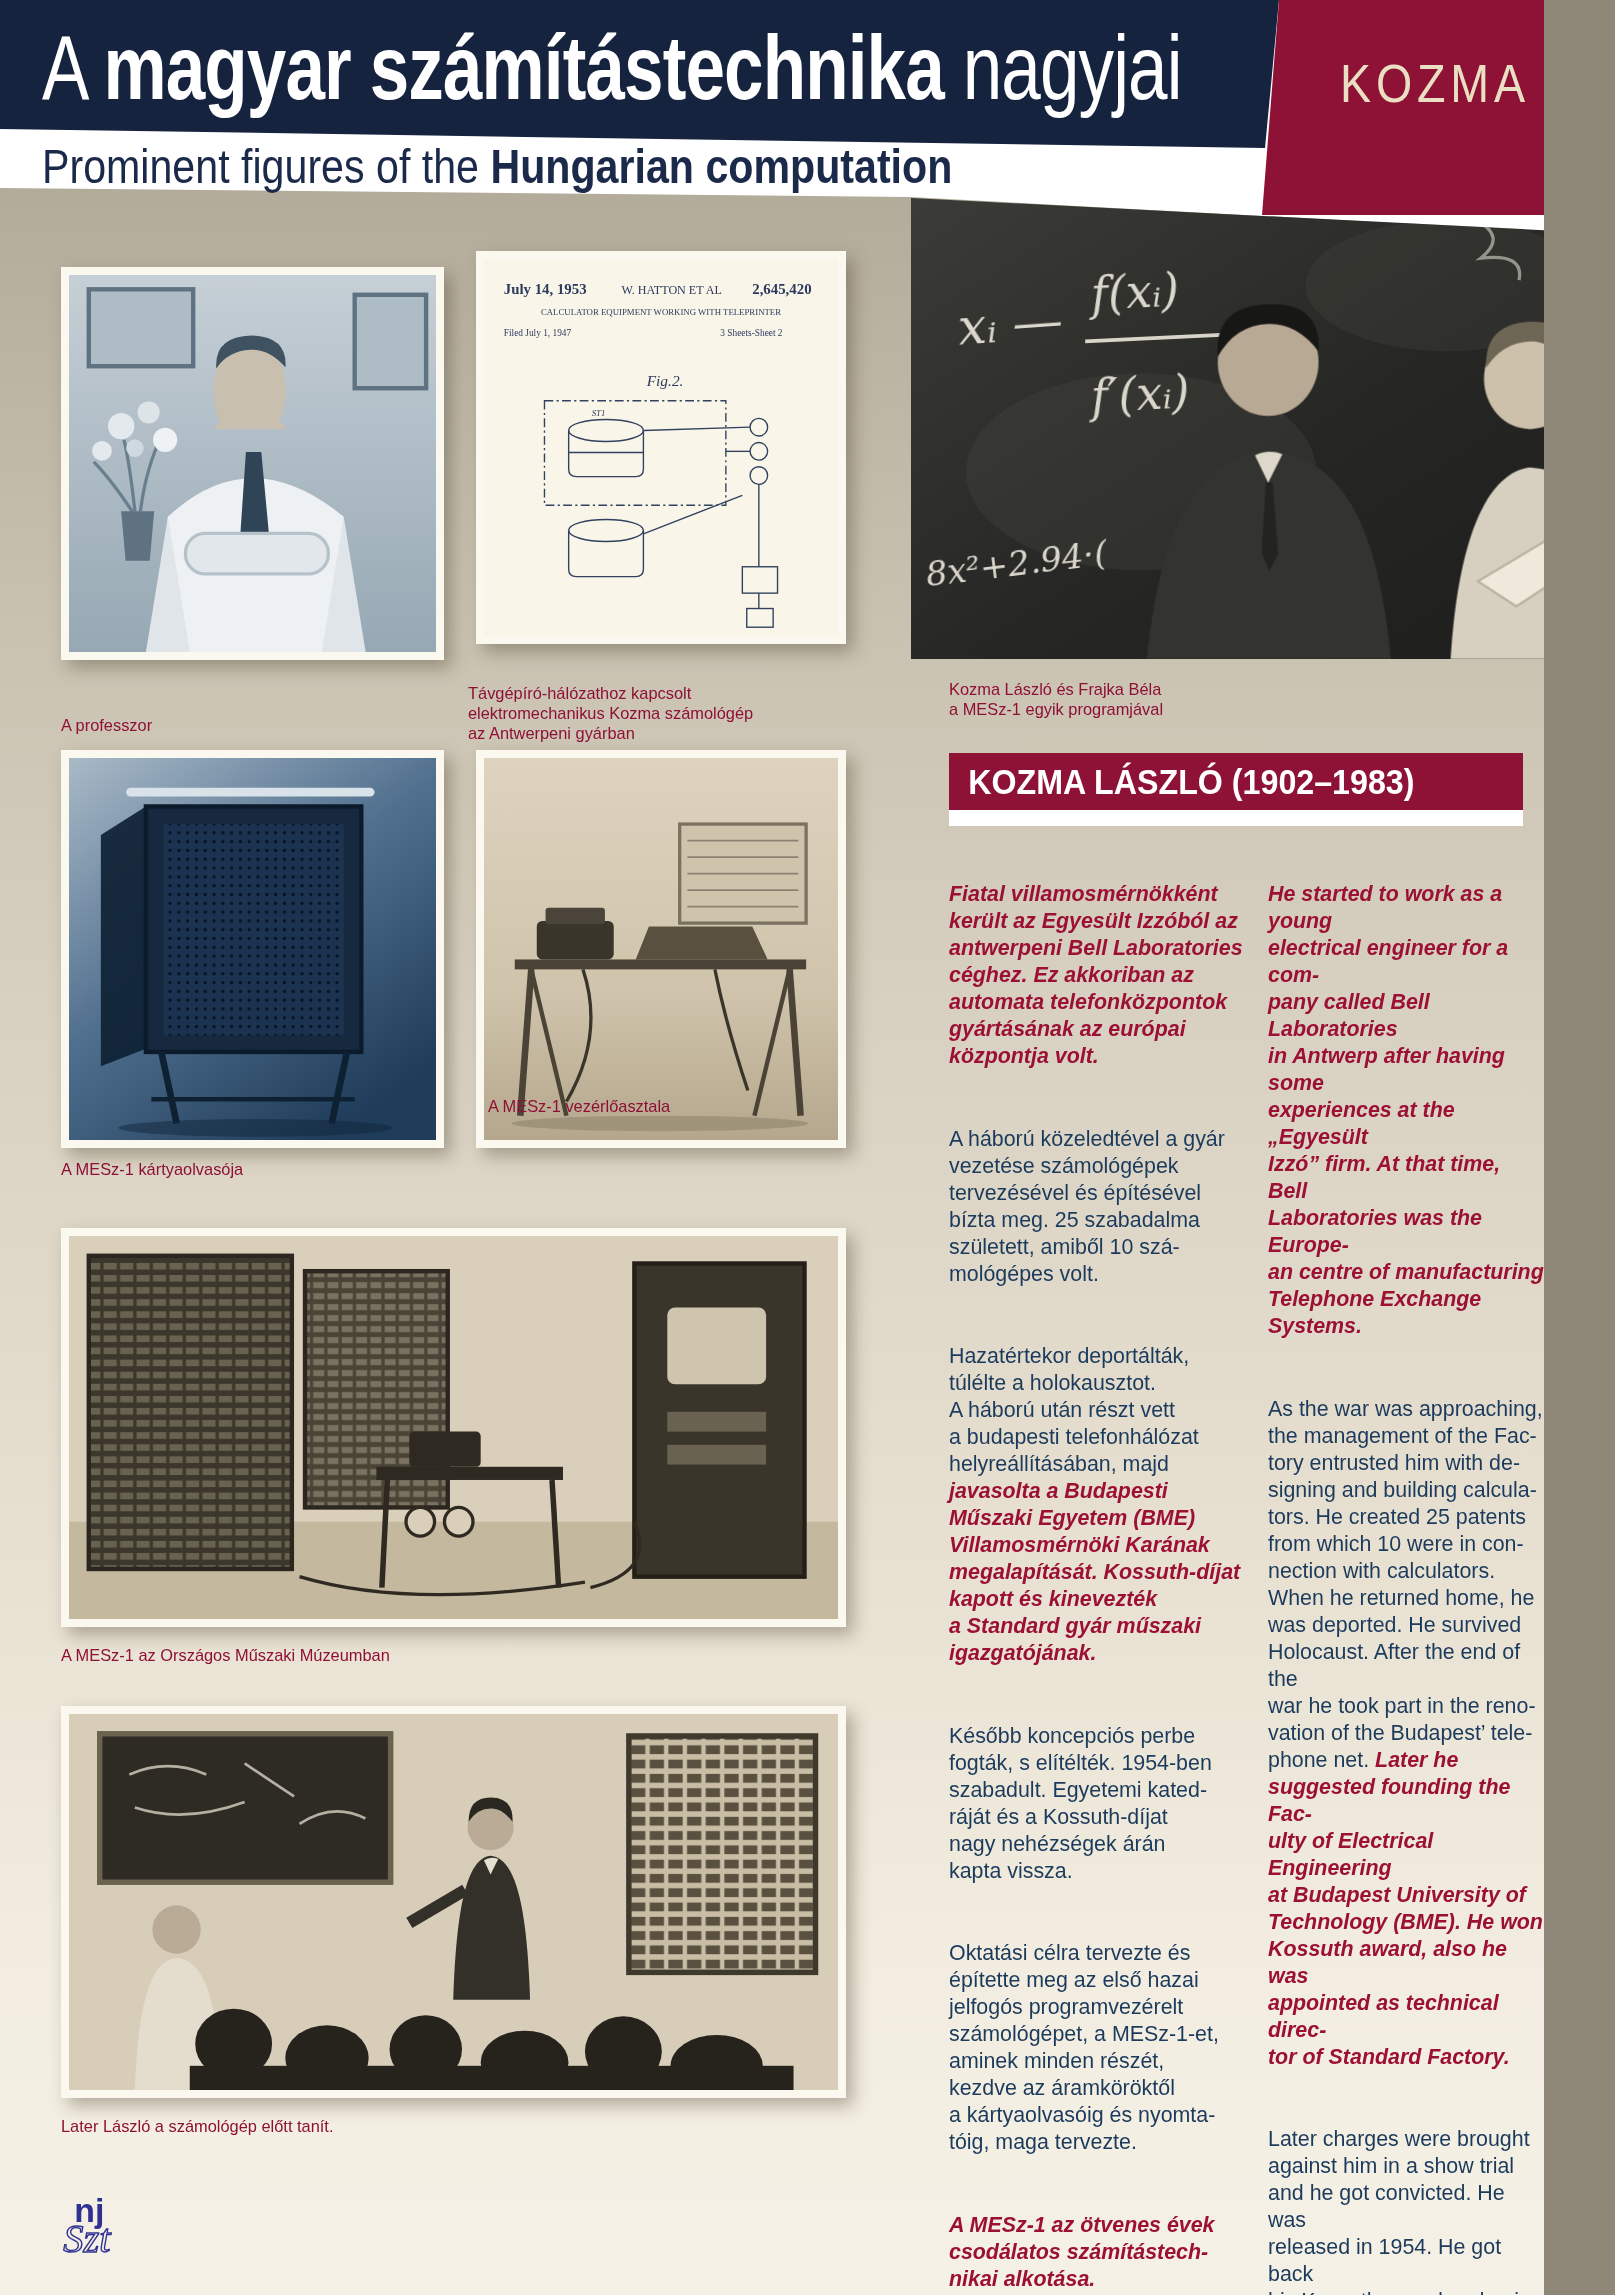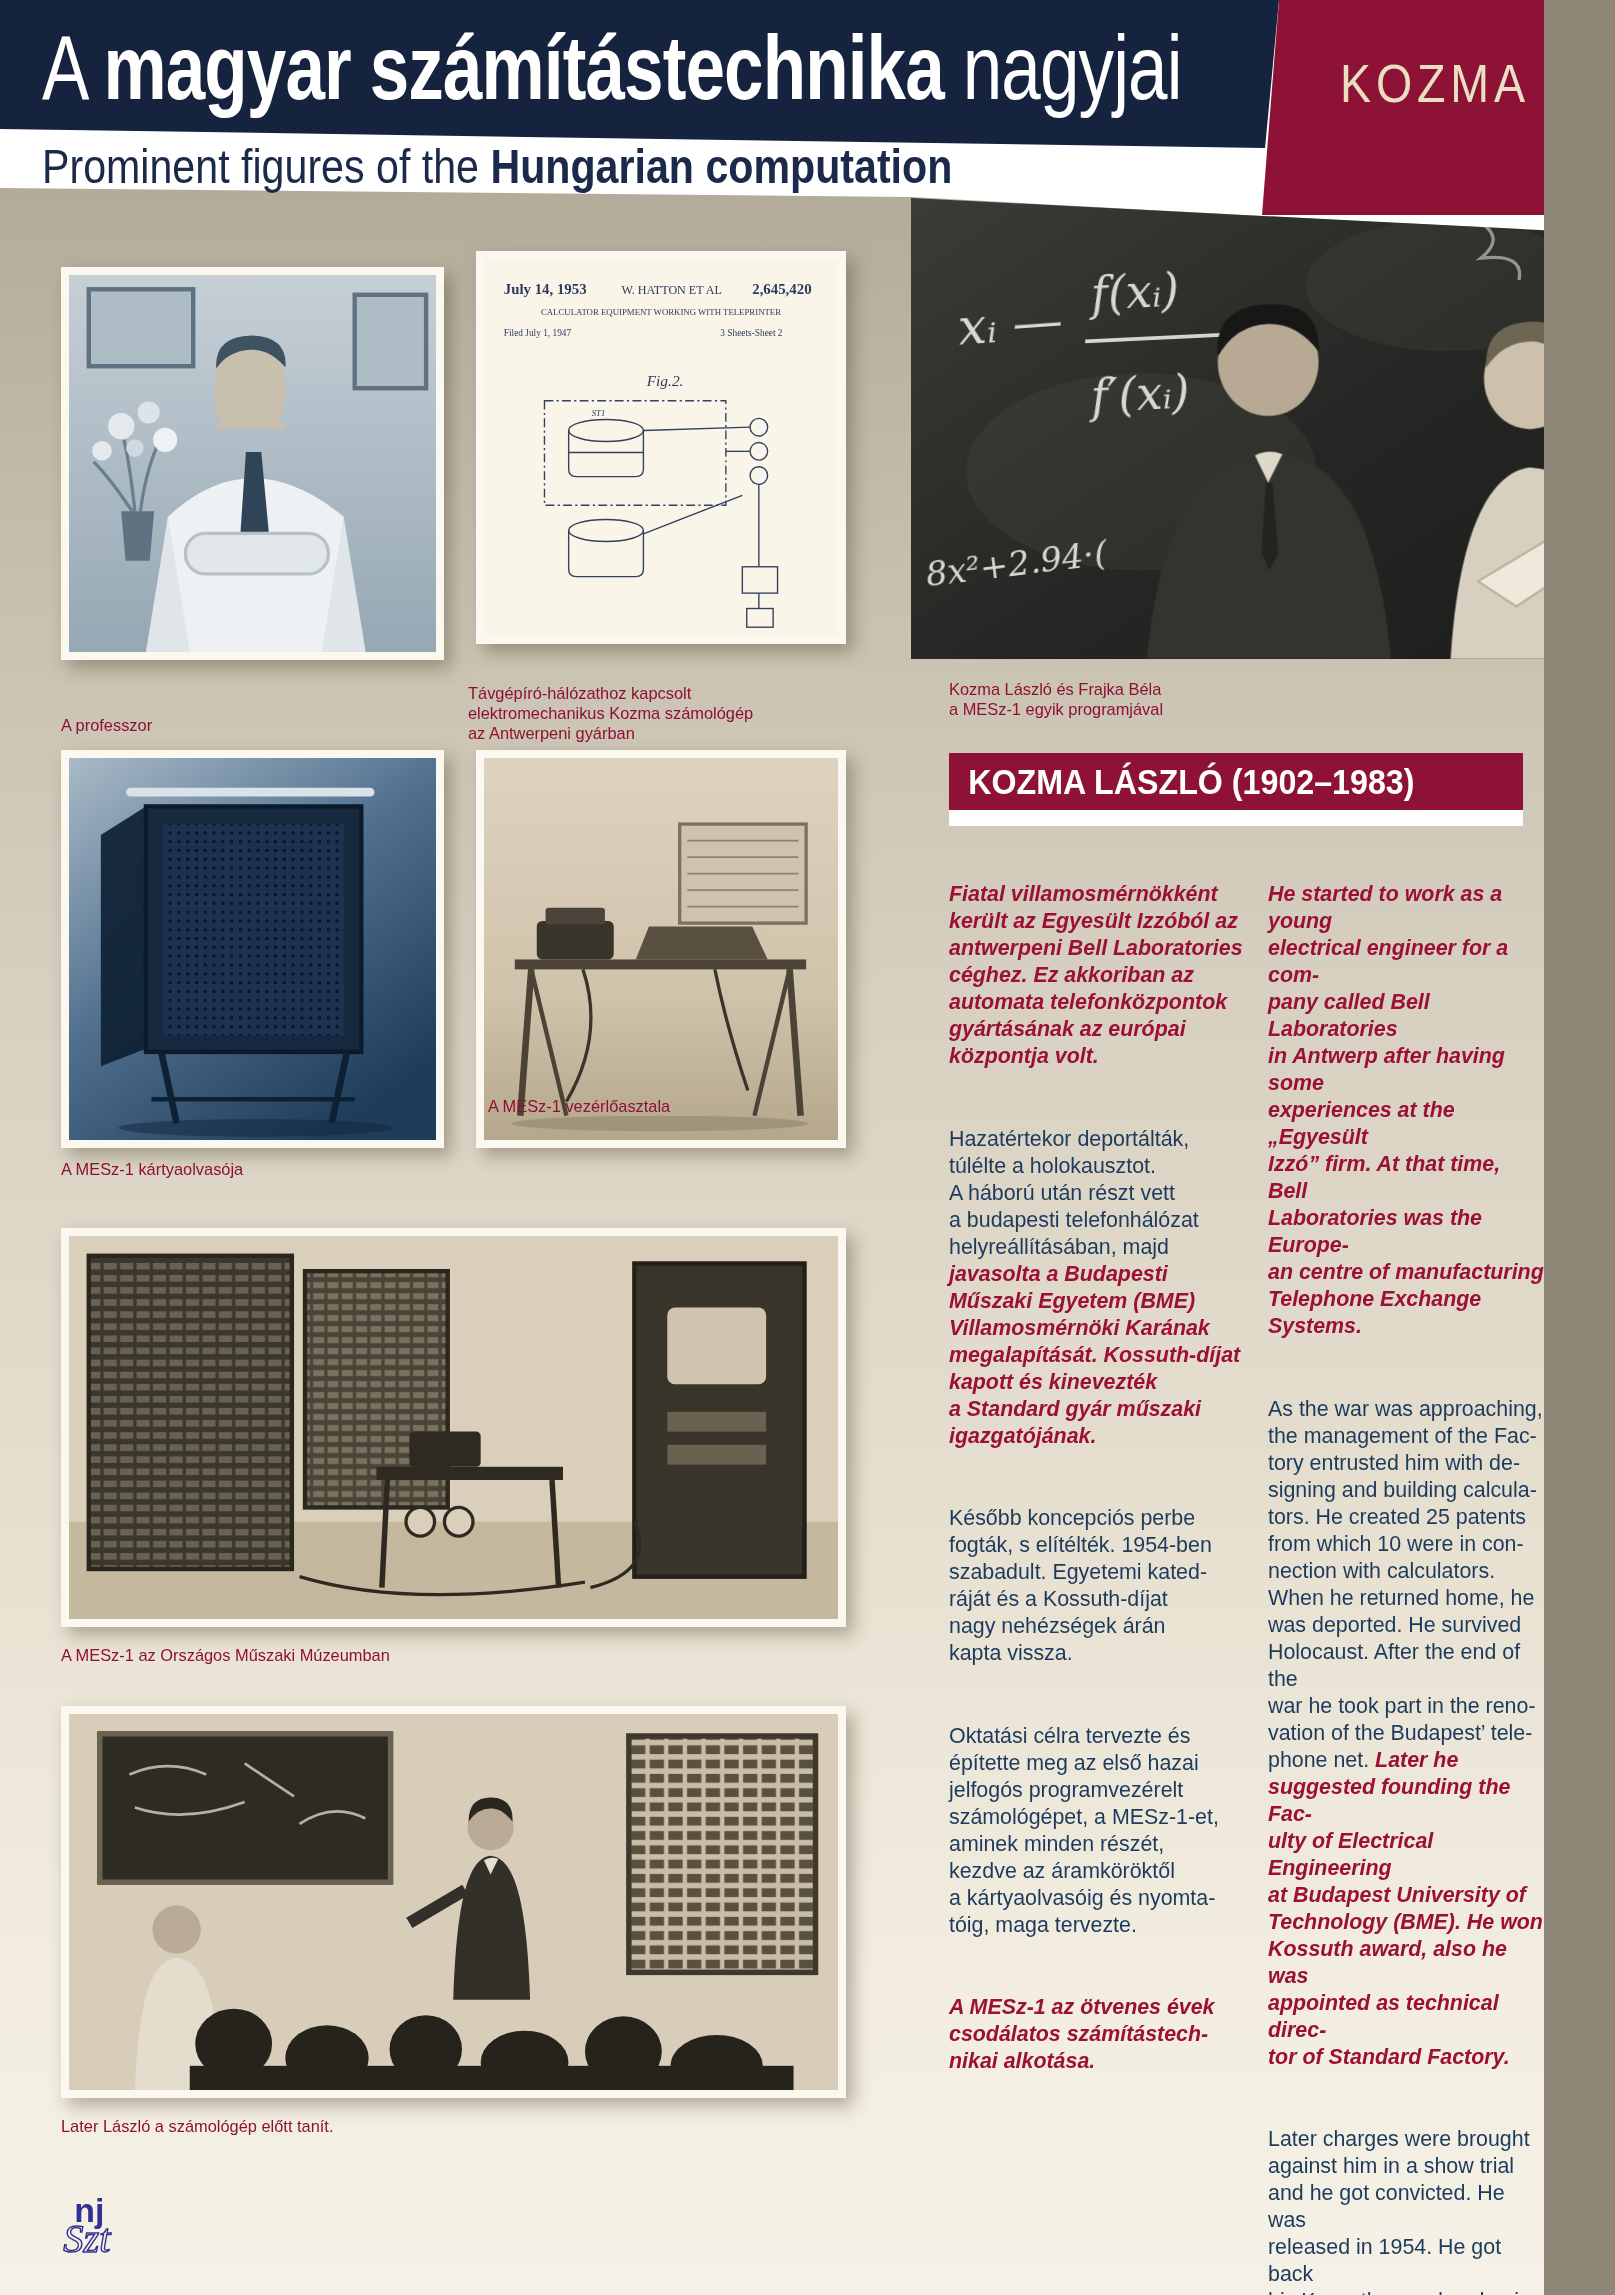--- a/index.html
+++ b/index.html
@@ -308,20 +308,26 @@
   <div class="abs" id="banner-underline"></div>
 
   <div class="col" id="col-hu">
     <p><span class="red">Fiatal villamosmérnökként
 került az Egyesült Izzóból az
 antwerpeni Bell Laboratories
 céghez. Ez akkoriban az
 automata telefonközpontok
 gyártásának az európai
 központja volt.</span></p>
+    <p><span class="navy">A háború közeledtével a gyár
+vezetése számológépek
+tervezésével és építésével
+bízta meg. 25 szabadalma
+született, amiből 10 szá-
+mológépes volt.</span></p>
     <p><span class="navy">Hazatértekor deportálták,
 túlélte a holokausztot.
 A háború után részt vett
 a budapesti telefonhálózat
 helyreállításában, majd</span><span class="red">
 javasolta a Budapesti
 Műszaki Egyetem (BME)
 Villamosmérnöki Karának
 megalapítását. Kossuth-díjat
 kapott és kinevezték

